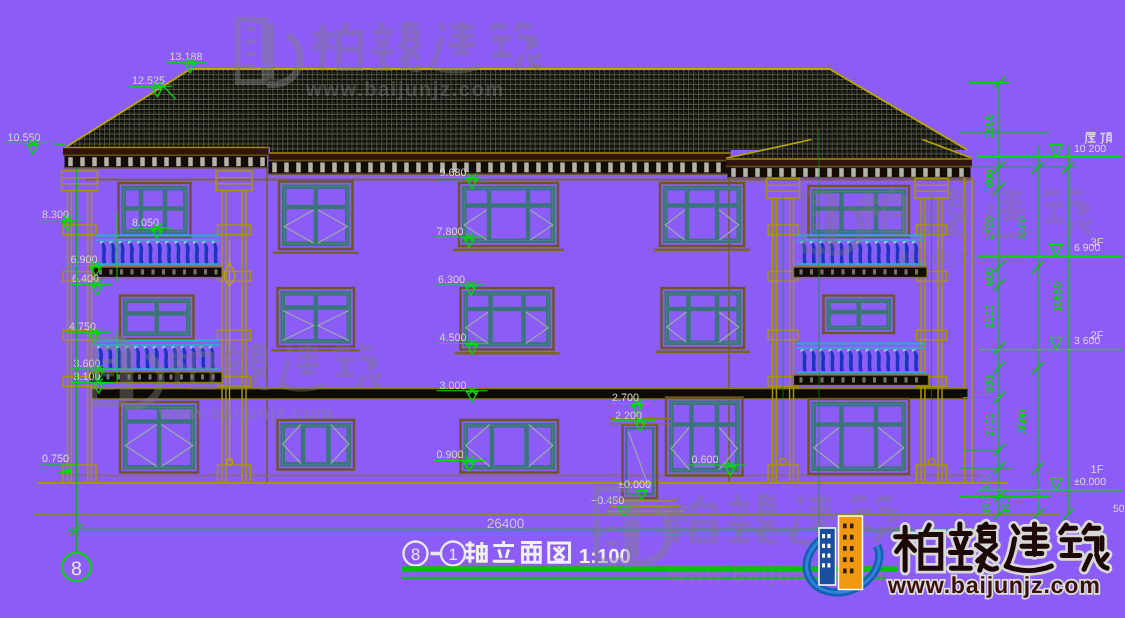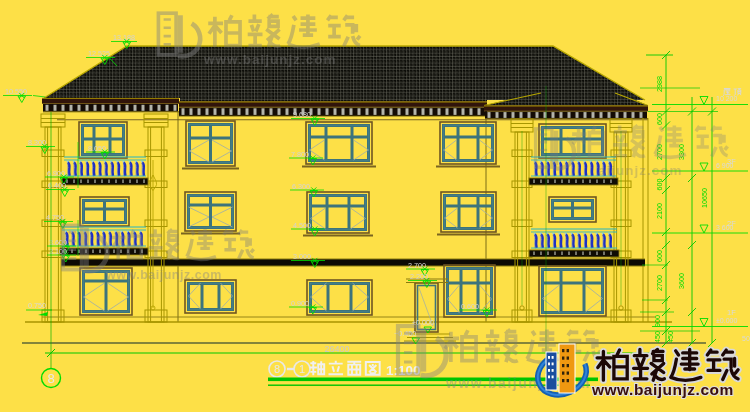--- a/index.html
+++ b/index.html
@@ -1,15 +1,15 @@
 <!DOCTYPE html>
 <html><head><meta charset="utf-8">
 <style>
 html,body{margin:0;padding:0;background:#000;}
-#c{position:relative;width:750px;height:412px;background:#fde047;overflow:hidden;}
+#c{position:relative;width:750px;height:412px;background:#8b5cf6;overflow:hidden;}
 </style></head>
 <body>
 <div id="c">
 <svg width="750" height="412" viewBox="0 0 750 412">
 <defs>
 <pattern id="tile" width="3.3" height="3.3" patternUnits="userSpaceOnUse">
 <rect width="3.3" height="3.3" fill="#0b0b07"></rect>
 <path d="M0,0 H3.3 M0,0 V3.3" stroke="#6c6c60" stroke-width="0.85" fill="none"></path>
 <path d="M0.8,2.5 h1.7" stroke="#38382e" stroke-width="0.7"></path>
 </pattern>

